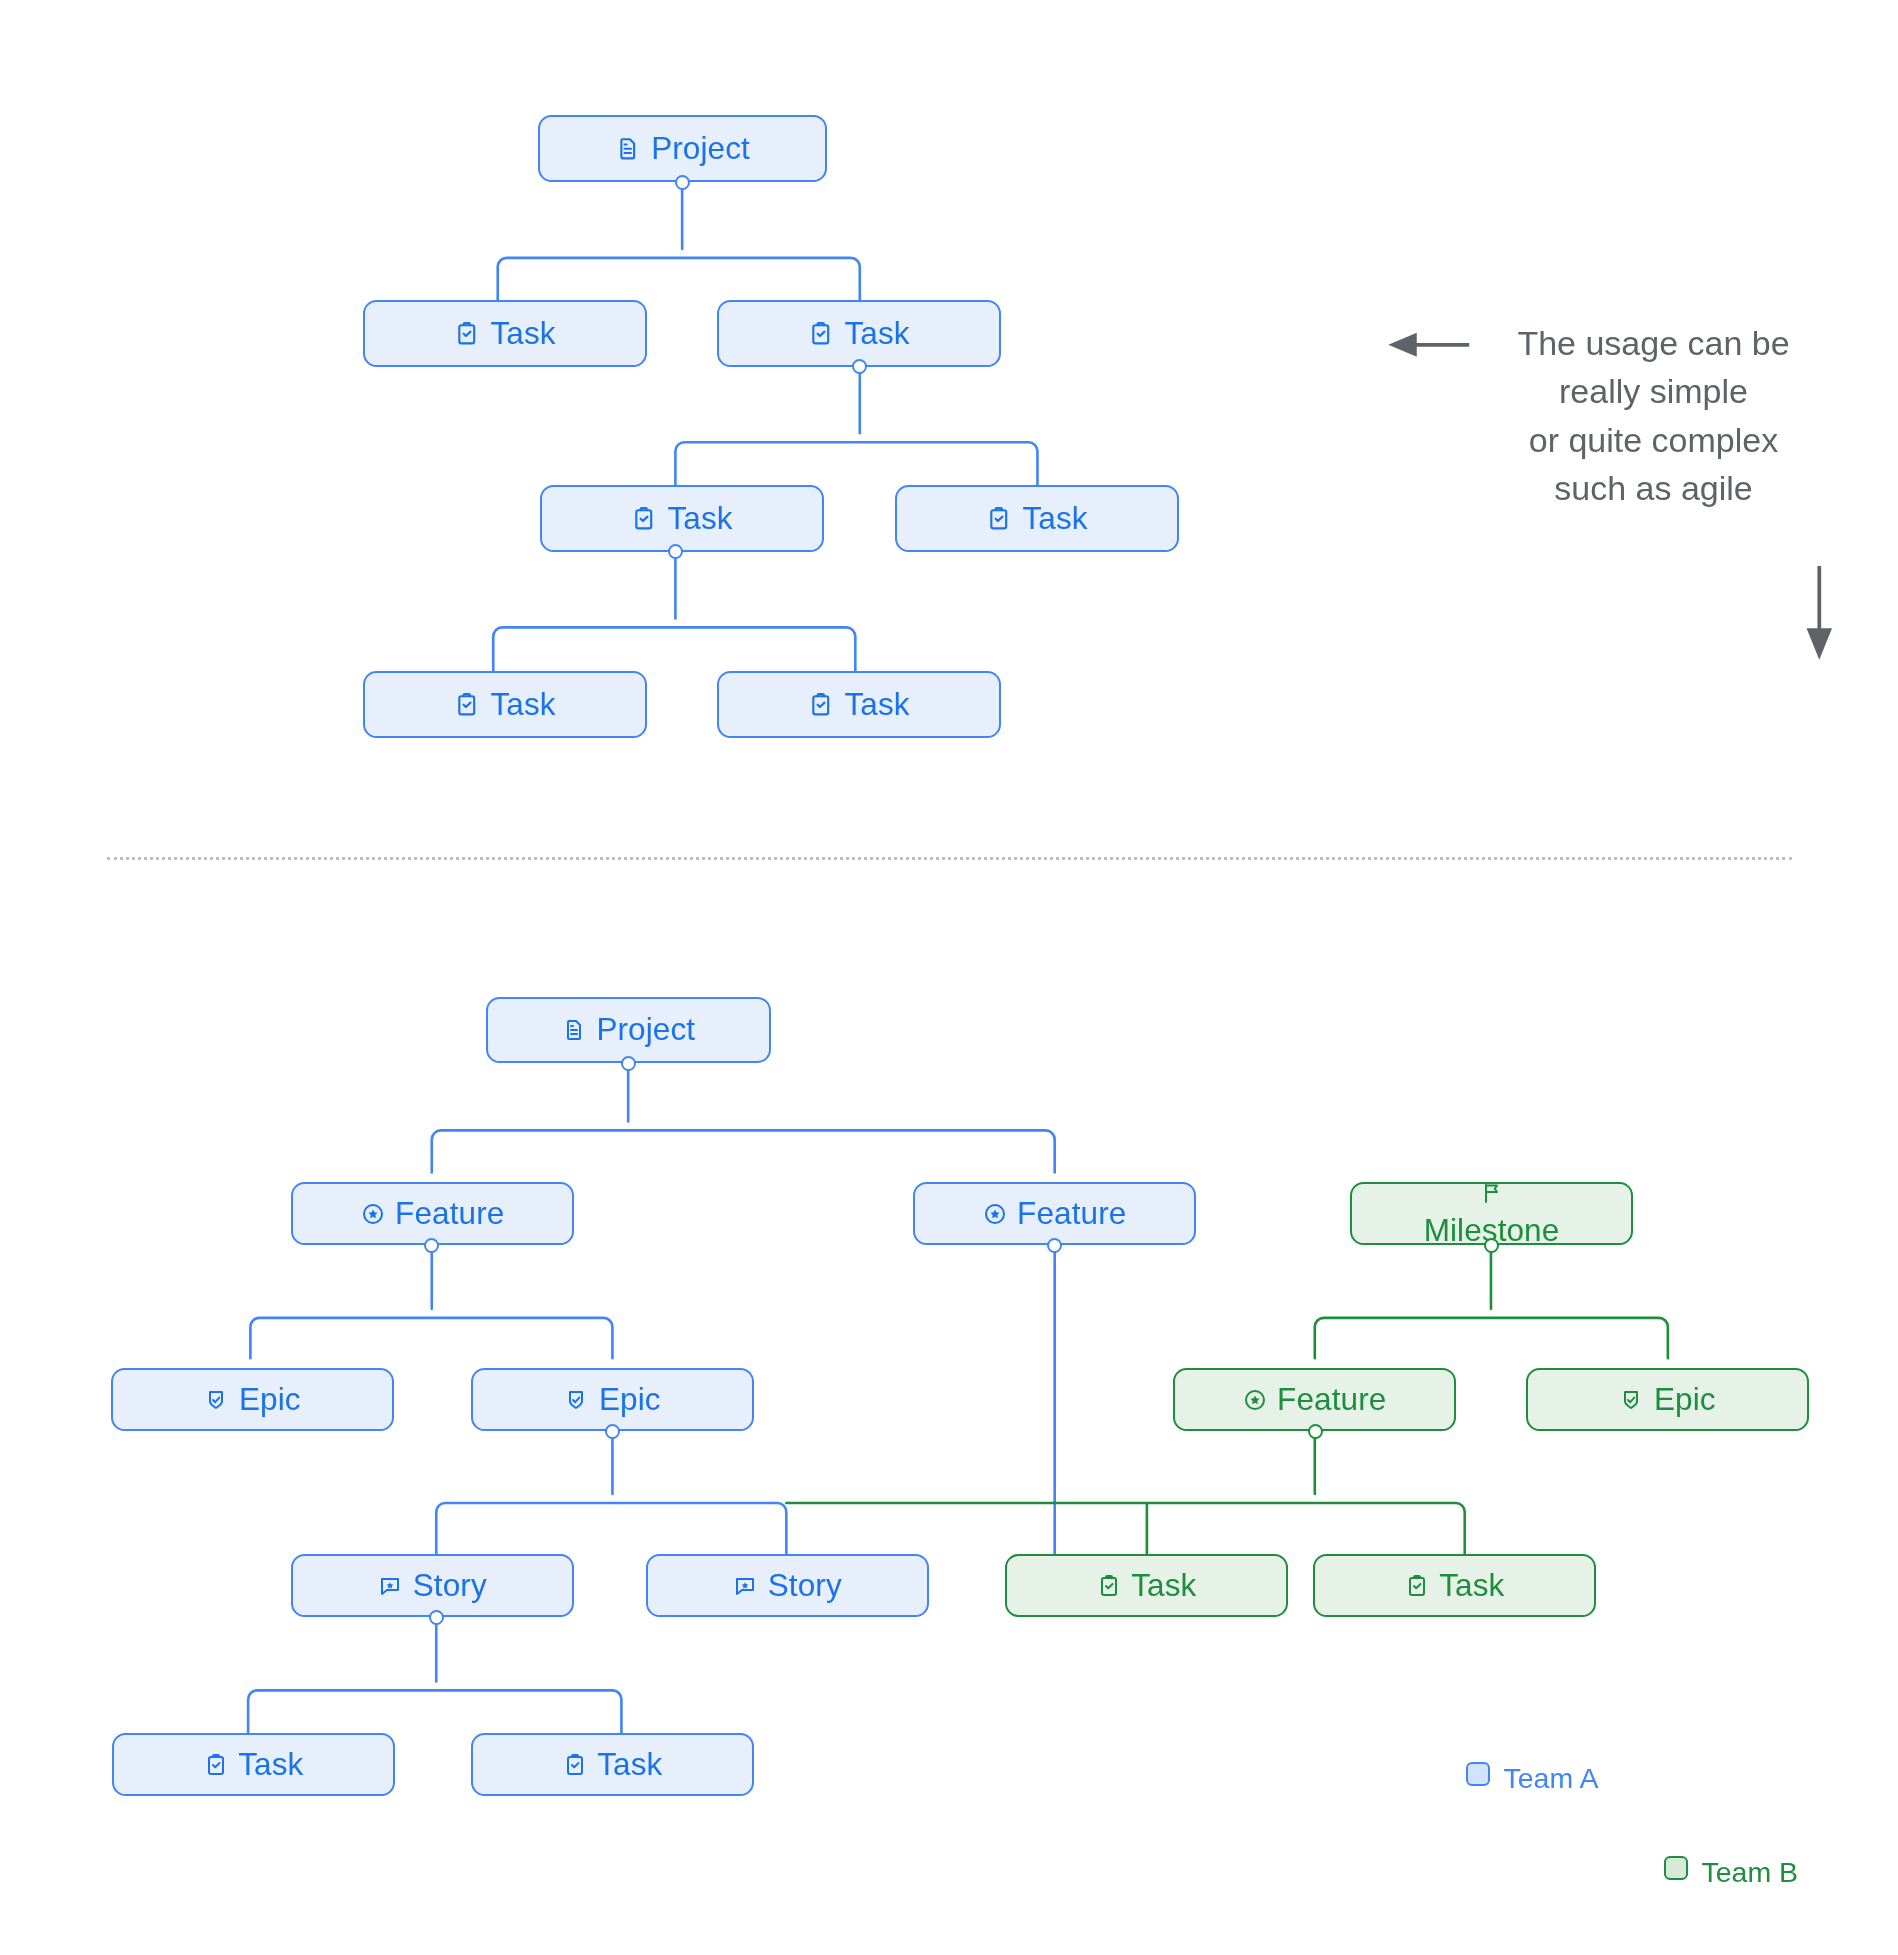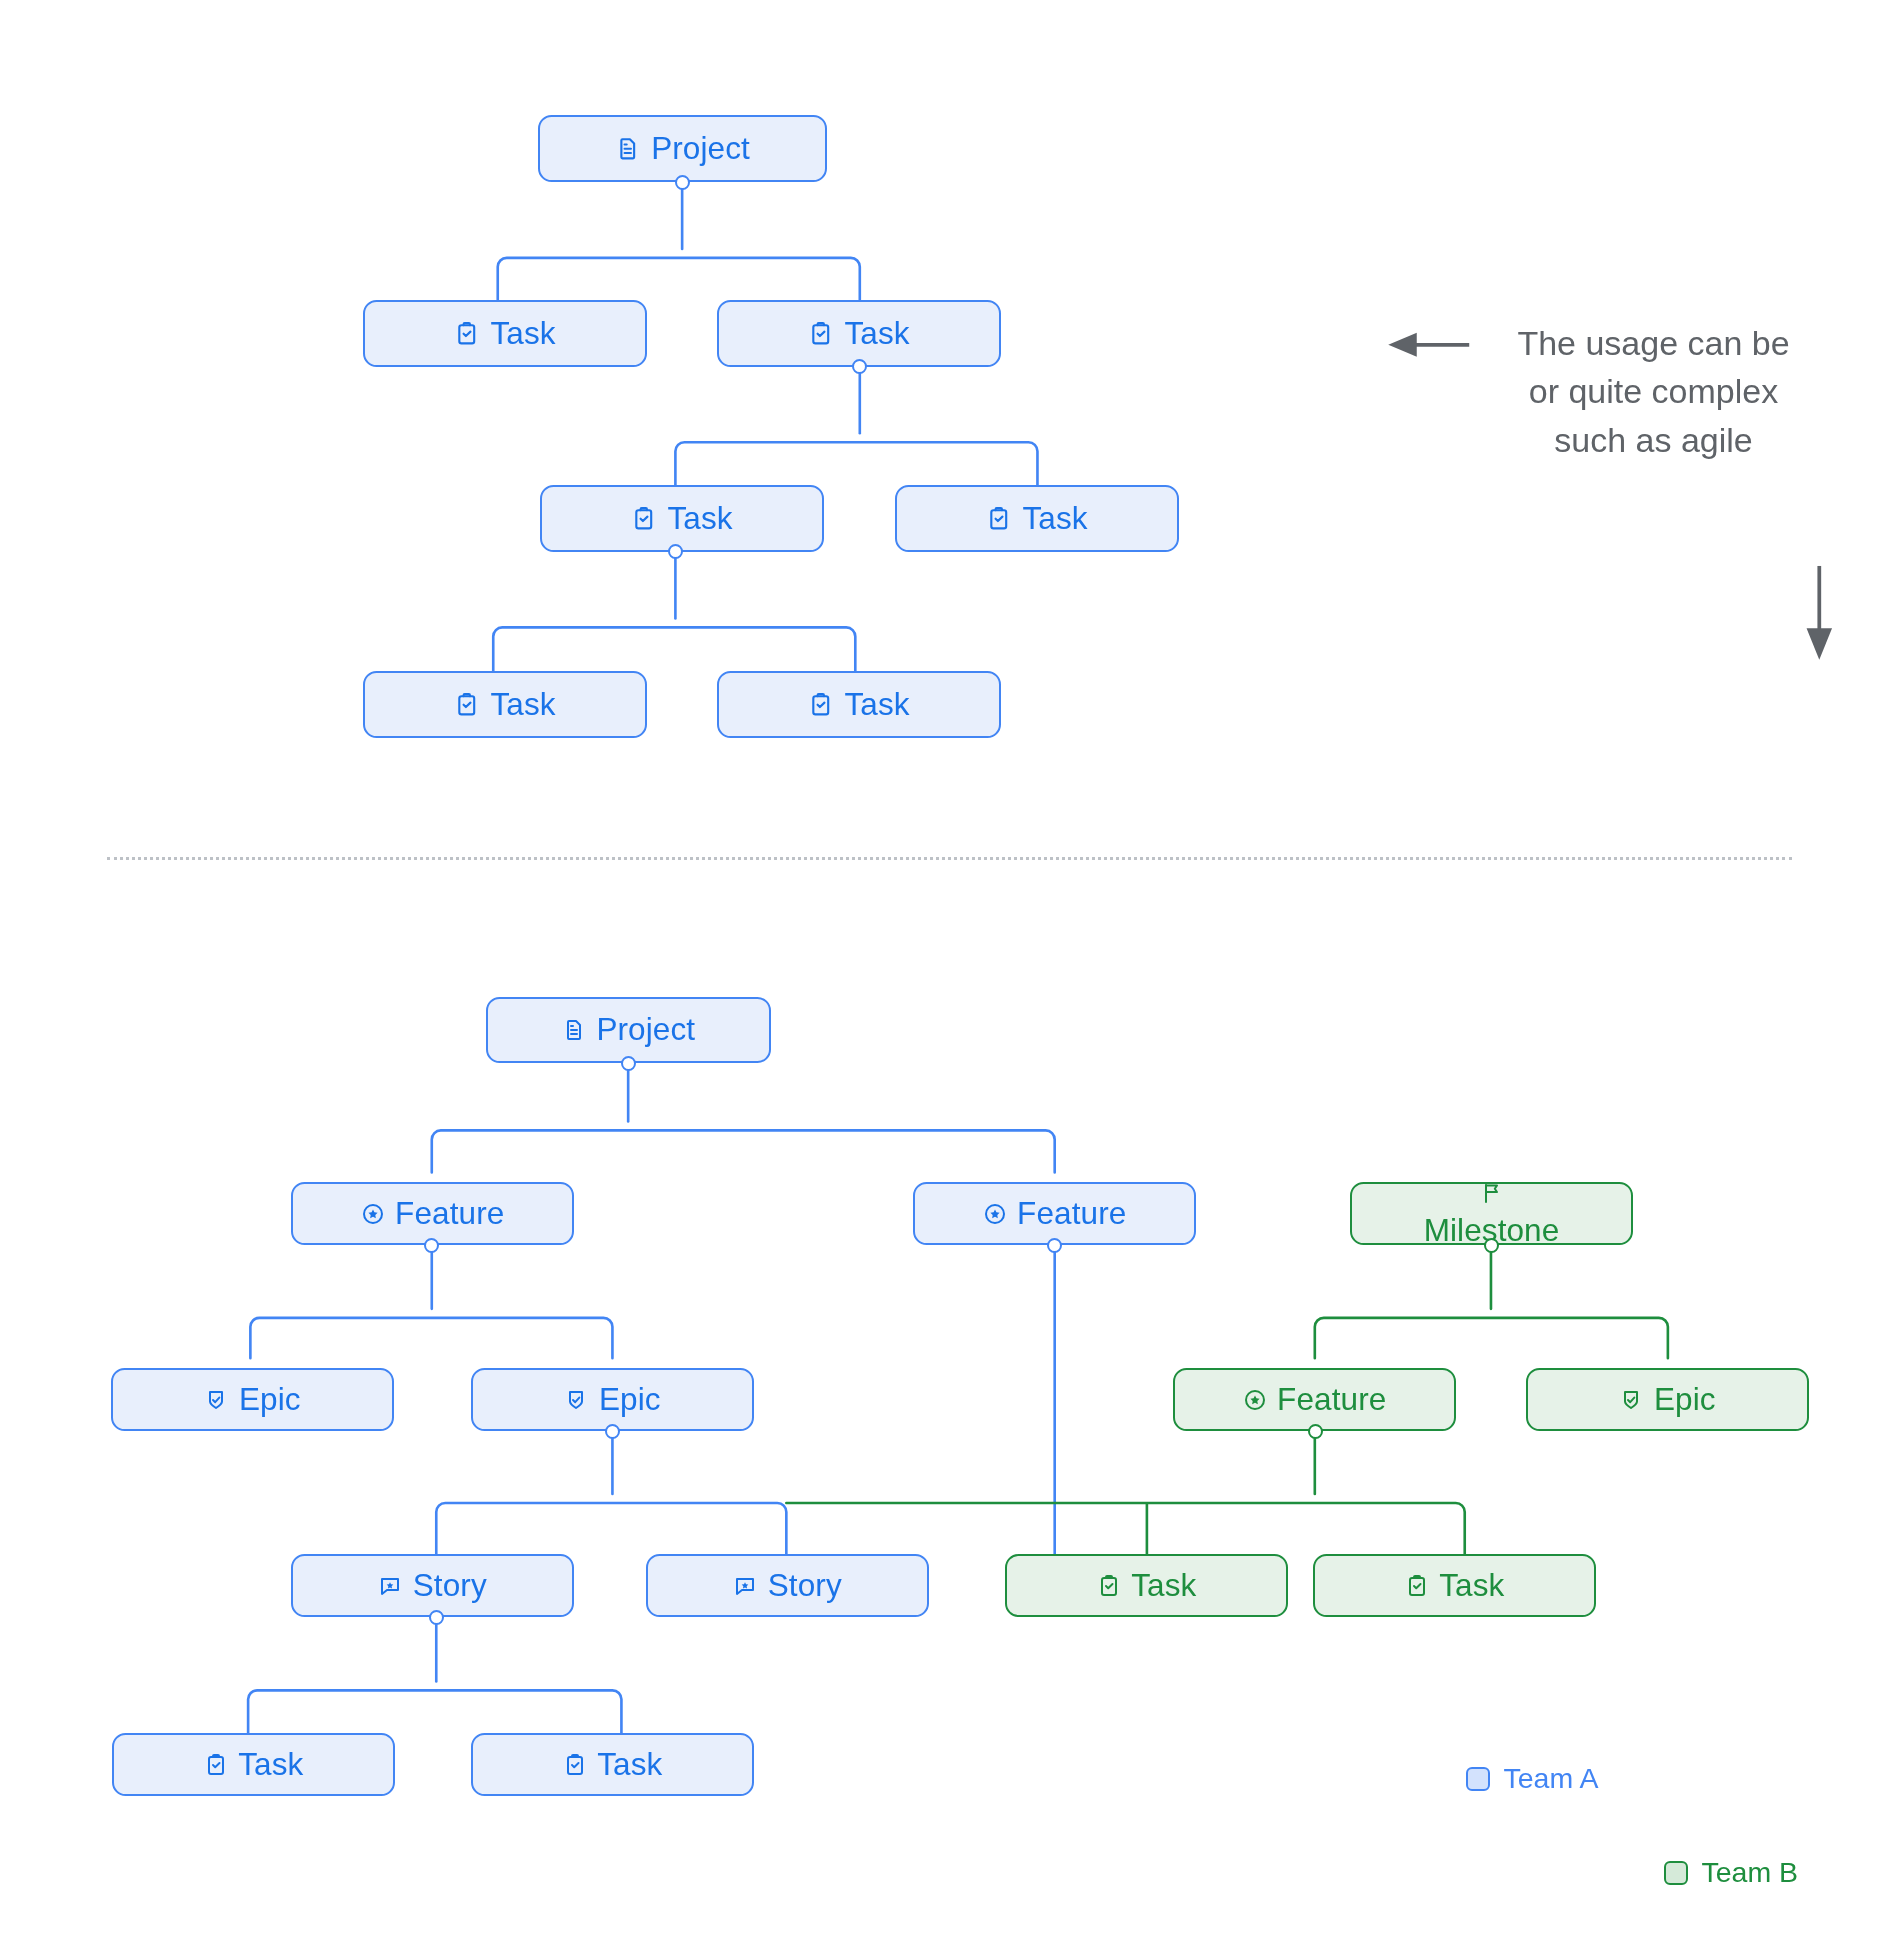--- a/index.html
+++ b/index.html
@@ -20,21 +20,21 @@
         background:#ffffff;box-sizing:border-box;border:2.2px solid #4285f4;}
   .port.green{border-color:#1e8e3e;}
 
   .divider{position:absolute;left:107px;top:857px;width:1685px;height:0;
            border-top:3.7px dotted #bdc1c6;}
 
   .annotation{position:absolute;left:1481px;top:319px;width:345px;
               text-align:center;color:#5f6368;font-size:34px;line-height:1.42;
               font-weight:400;}
 
-  .legend{position:absolute;display:flex;align-items:center;gap:13.5px;font-size:28.5px;
+  .legend{position:absolute;display:flex;gap:13.5px;font-size:28.5px;
           font-weight:500;}
   .legend .sw{width:24px;height:24px;border-radius:6px;border-width:2.2px;border-style:solid;box-sizing:border-box;}
   #legend-a{left:1466px;top:1762px;color:#4285f4;}
   #legend-a .sw{background:#d3e2fd;border-color:#4285f4;}
   #legend-b{left:1664px;top:1856px;color:#1e8e3e;}
   #legend-b .sw{background:#d5ead9;border-color:#1e8e3e;}
 </style>
 </head>
 <body>
 
@@ -171,20 +171,21 @@
         <rect x="5" y="4" width="14" height="17" rx="2"></rect>
         <path d="M9 4V3a1 1 0 0 1 1-1h4a1 1 0 0 1 1 1v1"></path>
         <path d="M9 12l2.2 2.2L15.5 10"></path>
       </svg>
     </span>
     <span class="lbl">Task</span>
   </div>
 
   <div class="annotation">
     <div>The usage can be</div>
+    <div>really simple</div>
     <div>or quite complex</div>
     <div>such as agile</div>
   </div>
 
   <div class="divider"></div>
 
   <div class="node blue" id="c-project" style="left:486px;top:997px;width:285px;height:66px;">
     <span>
       <svg width="24" height="24" viewBox="0 0 24 24" fill="none" stroke="currentColor" stroke-width="2" stroke-linecap="round" stroke-linejoin="round">
         <path d="M14 3H7a1 1 0 0 0-1 1v16a1 1 0 0 0 1 1h10a1 1 0 0 0 1-1V7z"></path>

